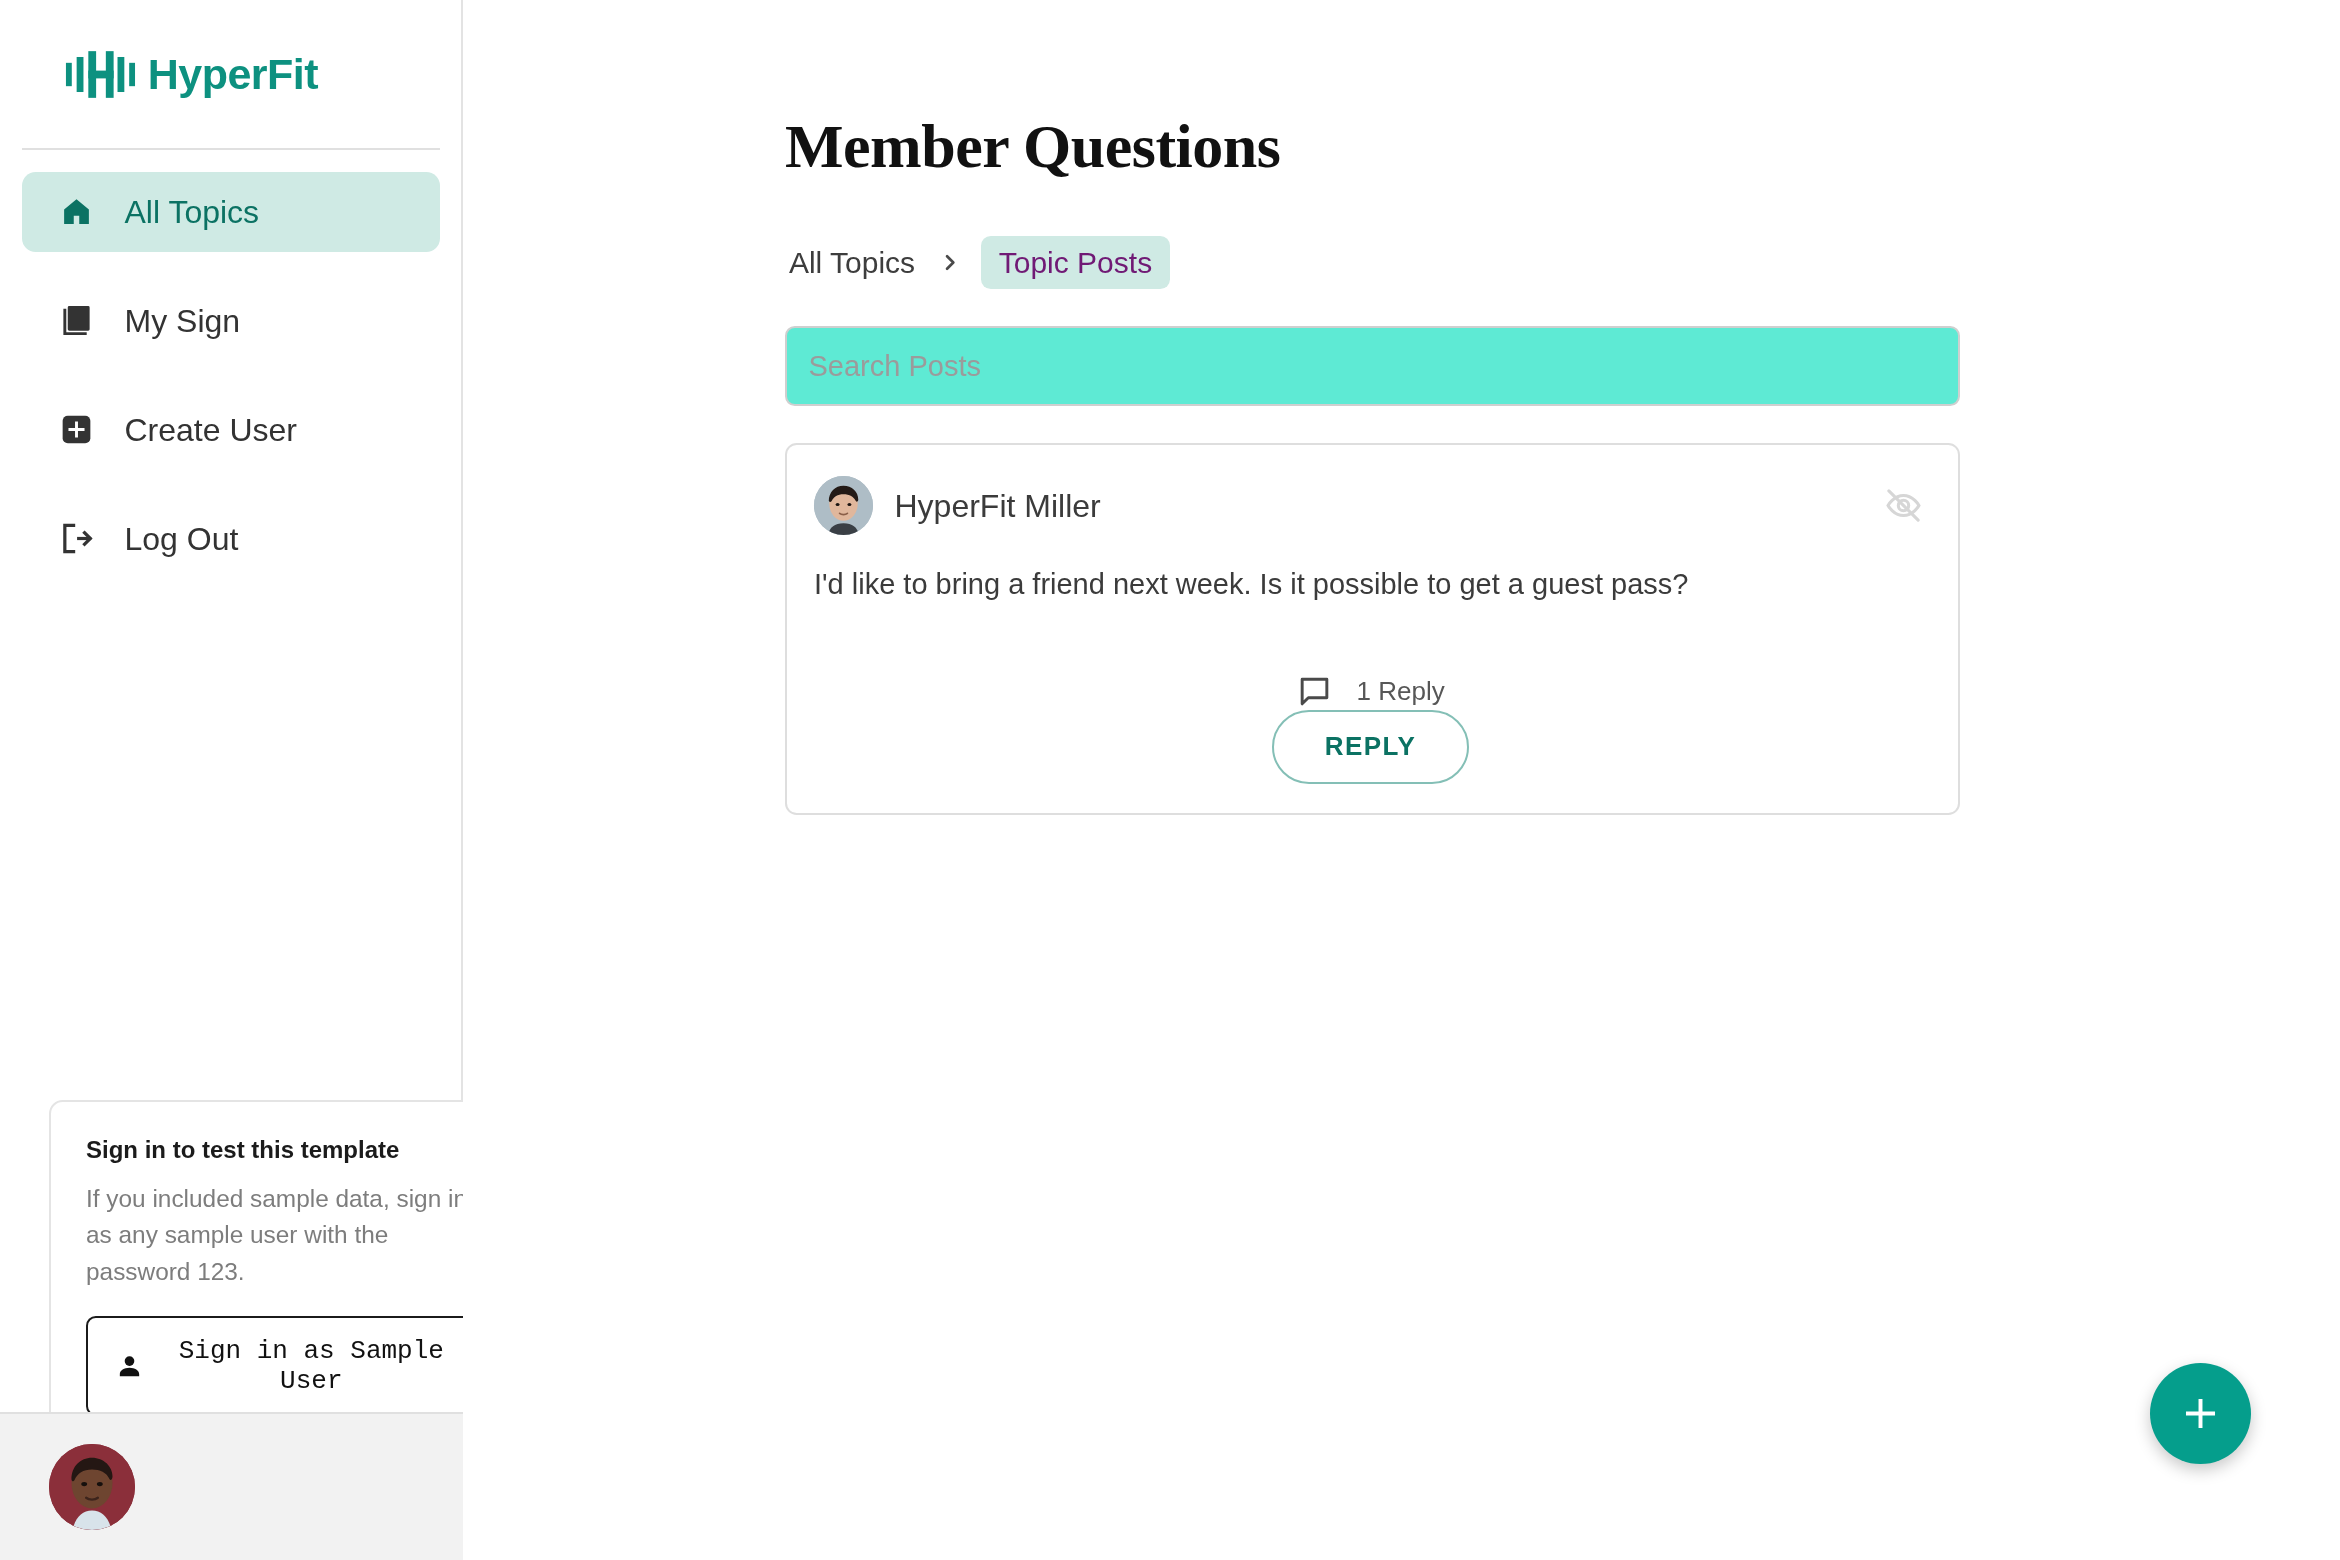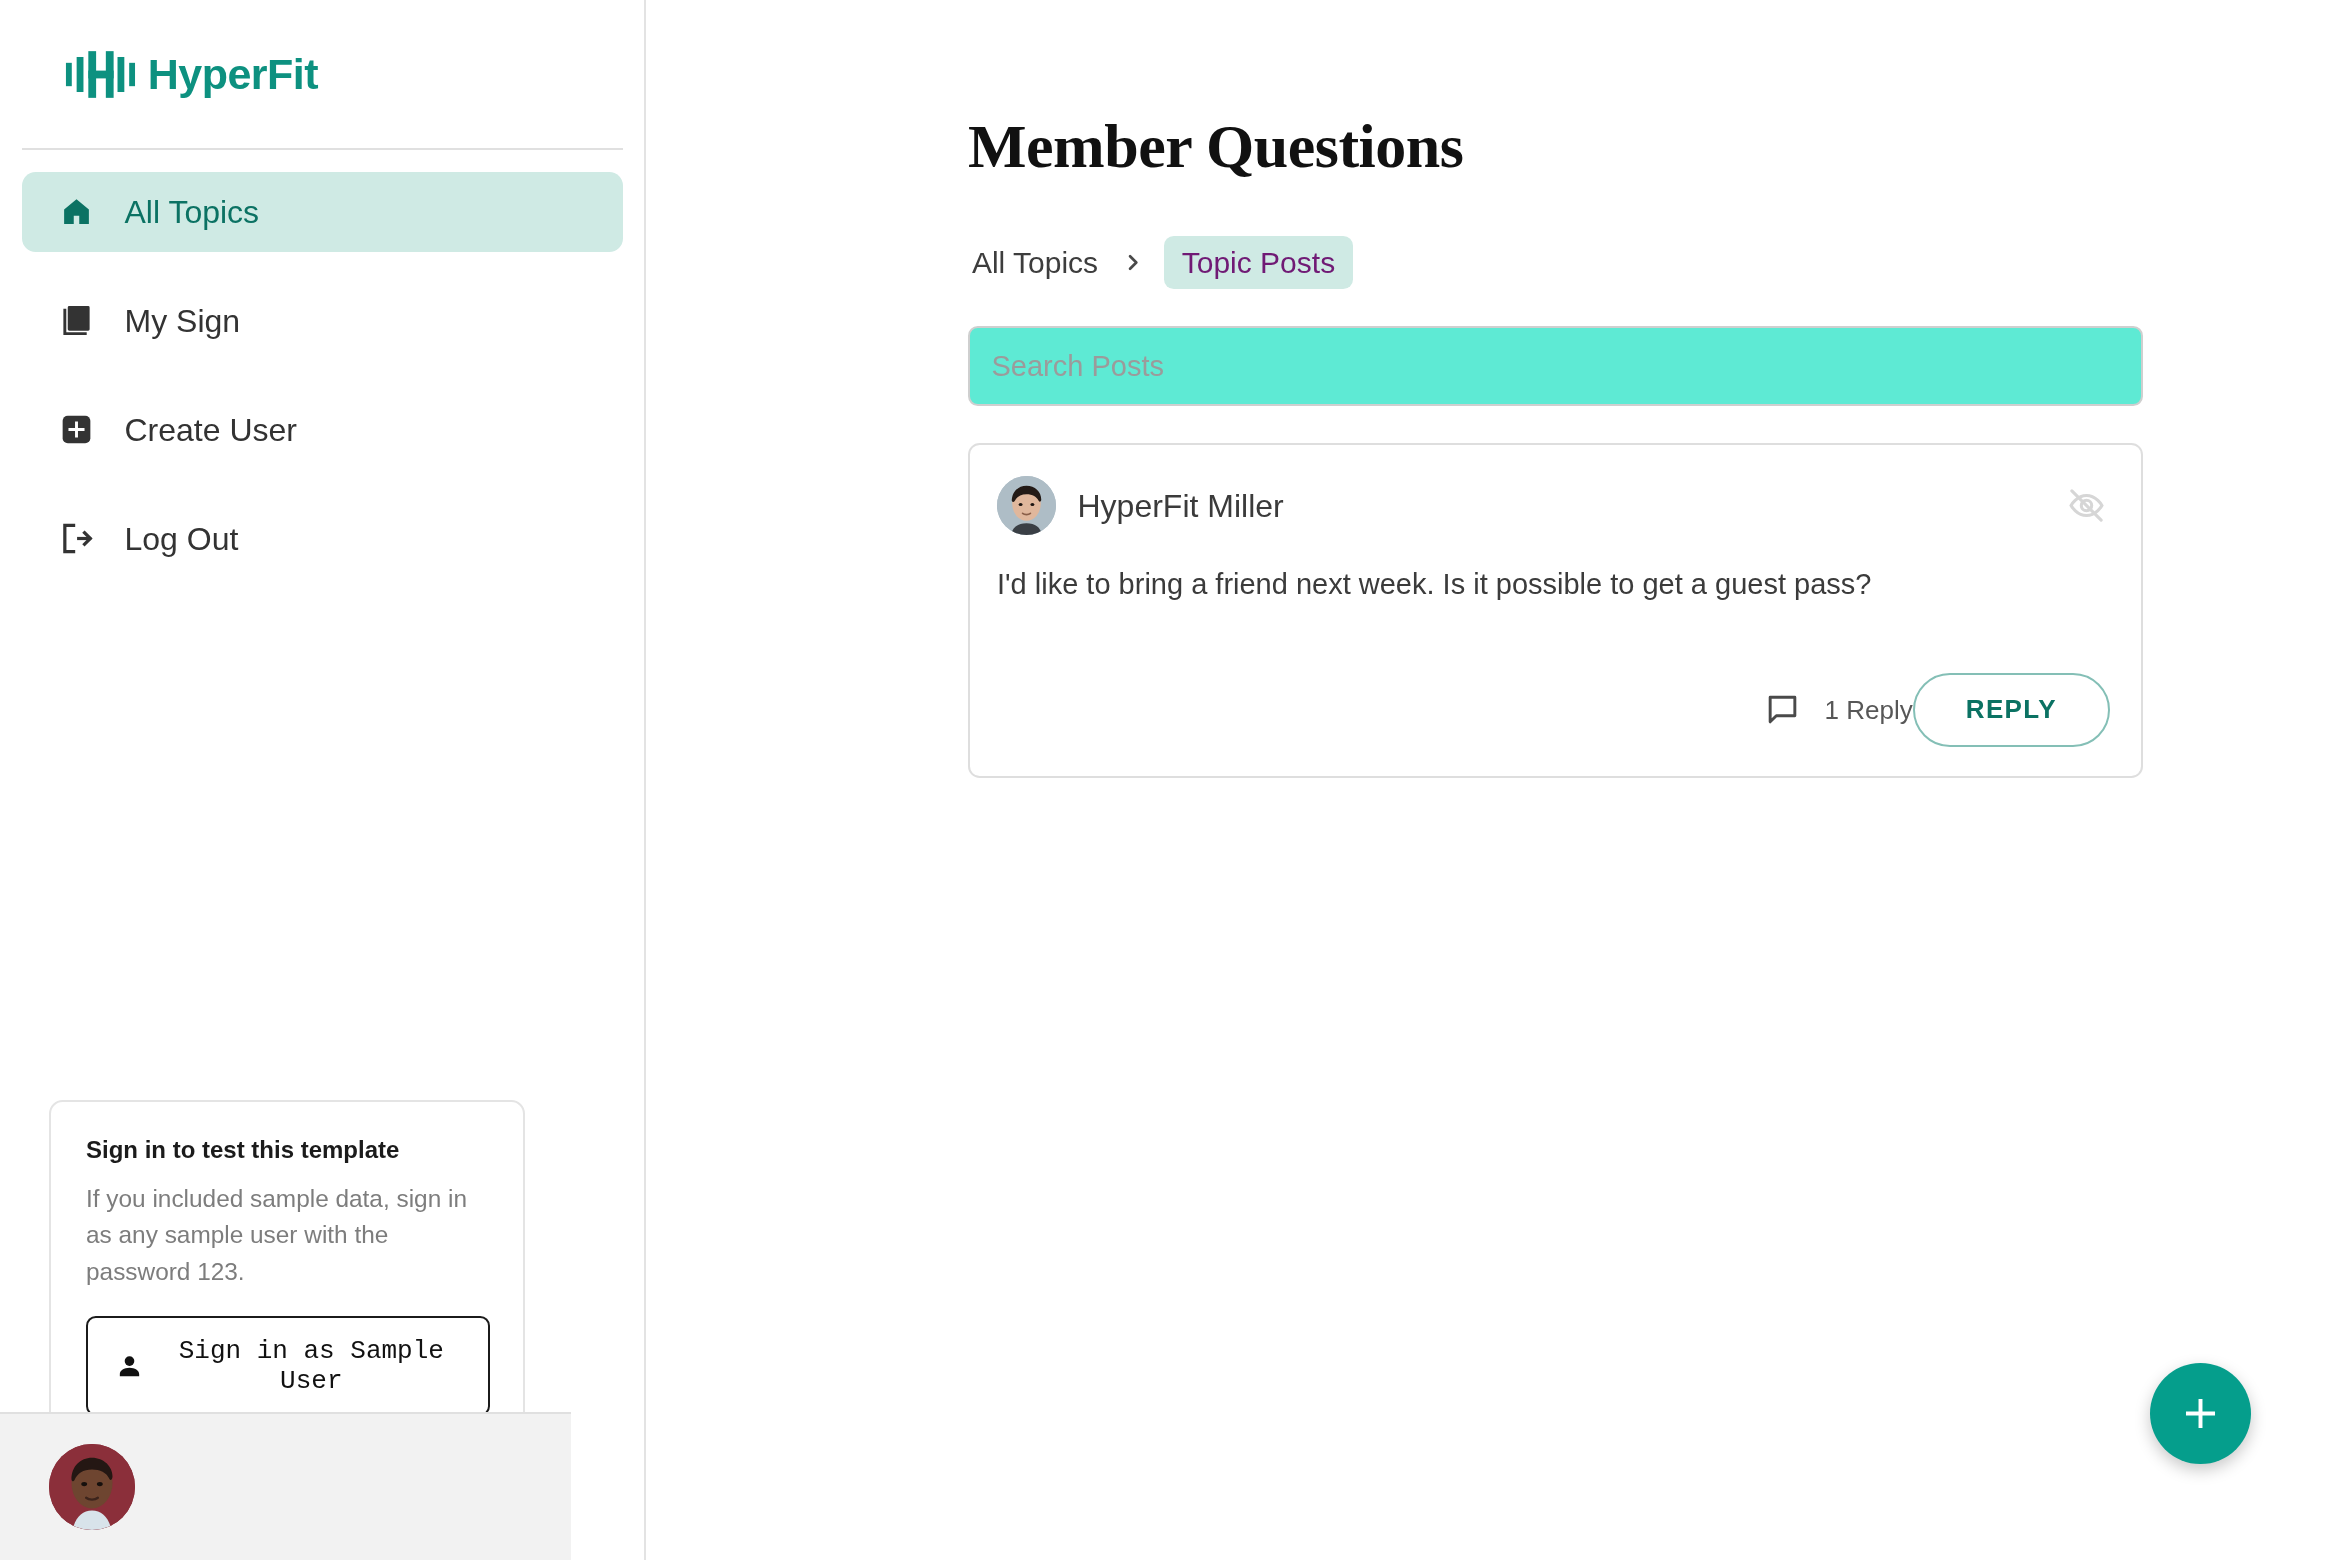--- a/index.html
+++ b/index.html
@@ -6,21 +6,21 @@
   html, body {
     width: 2341px; height: 1560px;
     background: #ffffff;
     font-family: "Liberation Sans", sans-serif;
     overflow: hidden;
   }
   .app { display: flex; width: 2341px; height: 1560px; }
 
   
   .sidebar {
-    width: 646px; height: 1560px;
+    width: 463px; height: 1560px;
     background: #ffffff;
     border-right: 2px solid #e3e3e3;
     display: flex; flex-direction: column;
     position: relative;
   }
   .logo-wrap {
     height: 148px;
     display: flex; align-items: center;
     padding-left: 64px;
   }
@@ -170,21 +170,21 @@
     width: 47px; height: 47px;
     display: flex; align-items: center; justify-content: center;
     cursor: pointer; background: none; border: none;
   }
   .post-body {
     margin-top: 29px;
     font-size: 29px; color: #3b3b3b; line-height: 1.4;
   }
   .post-foot {
     margin-top: 68px;
-    display: flex; align-items: center; justify-content: flex-end;
+    display: flex; align-items: center; justify-content: flex-start; flex-direction: column;
   }
   .reply-count { display: flex; align-items: center; gap: 23.4px; }
   .reply-count-text { font-size: 26px; color: #575757; line-height: 1; }
   .reply-btn {
     border: 2px solid #84bfb6; border-radius: 39px;
     background: #fff;
     color: #0b7263;
     font-size: 26px; font-weight: 700; letter-spacing: 1.4px;
     padding: 19.5px 51px;
     cursor: pointer;

